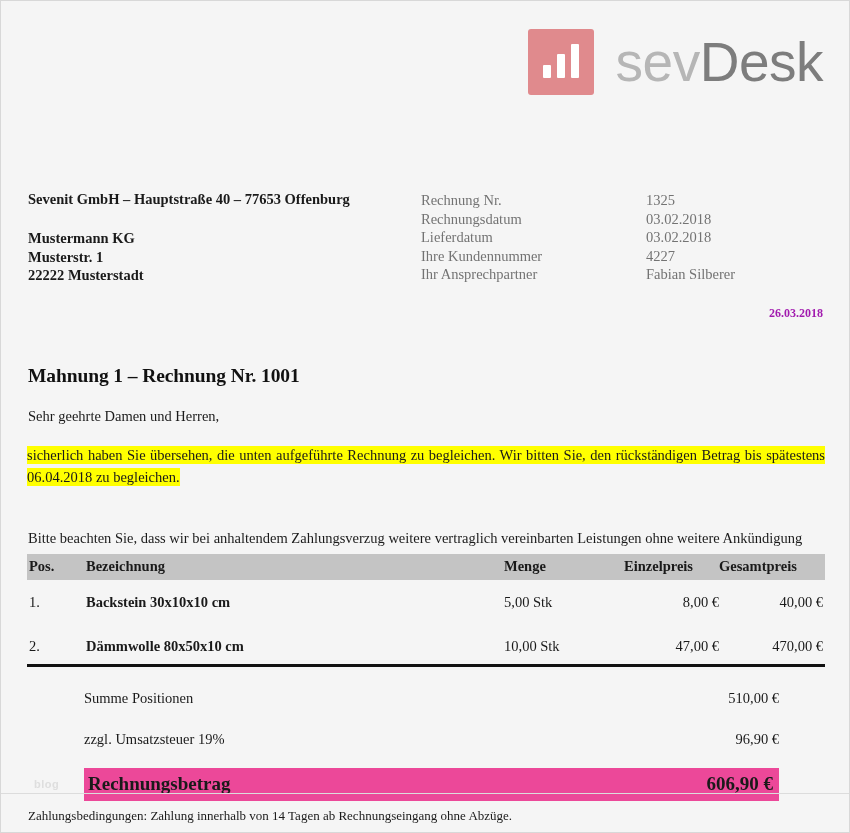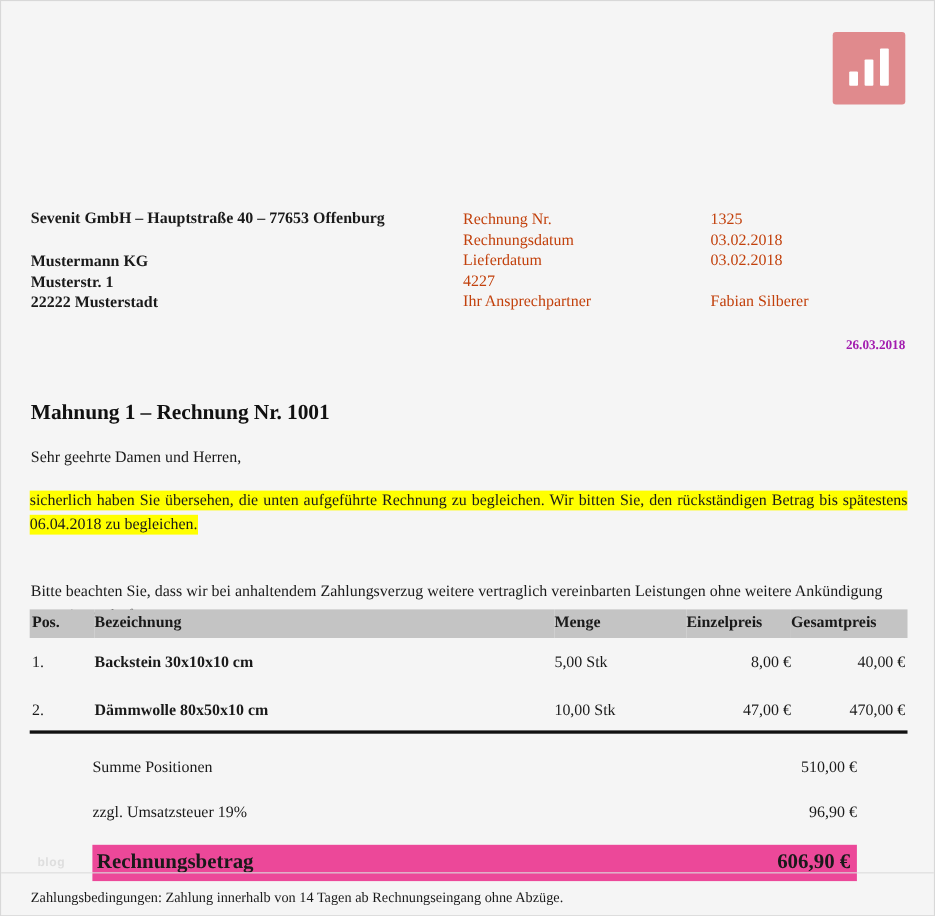--- a/index.html
+++ b/index.html
@@ -87,21 +87,21 @@
     font-weight: bold;
     color: #1a1a1a;
     line-height: 18.5px;
   }
 
   .meta {
     position: absolute;
     left: 420px;
     top: 190px;
     font-size: 14.5px;
-    color: #c2410c;
+    color: #737373;
     line-height: 18.5px;
   }
   .meta-row { display: flex; }
   .meta-label { width: 225px; }
   .meta-value { white-space: nowrap; }
 
   .letter-date {
     position: absolute;
     right: 26px;
     top: 305px;
@@ -253,20 +253,21 @@
 <body>
 
 <div class="page">
 
   <div class="logo-block">
     <div class="logo-mark">
       <div class="bar b1"></div>
       <div class="bar b2"></div>
       <div class="bar b3"></div>
     </div>
+    <div class="wordmark"><span class="w-light">sev</span><span class="w-dark">Desk</span></div>
   </div>
 
   <div class="sender">Sevenit GmbH – Hauptstraße 40 – 77653 Offenburg</div>
 
   <div class="recipient">
     <div>Mustermann KG</div>
     <div>Musterstr. 1</div>
     <div>22222 Musterstadt</div>
   </div>
 
@@ -277,20 +278,21 @@
     </div>
     <div class="meta-row">
       <span class="meta-label">Rechnungsdatum</span>
       <span class="meta-value">03.02.2018</span>
     </div>
     <div class="meta-row">
       <span class="meta-label">Lieferdatum</span>
       <span class="meta-value">03.02.2018</span>
     </div>
     <div class="meta-row">
+      <span class="meta-label">Ihre Kundennummer</span>
       <span class="meta-value">4227</span>
     </div>
     <div class="meta-row">
       <span class="meta-label">Ihr Ansprechpartner</span>
       <span class="meta-value">Fabian Silberer</span>
     </div>
   </div>
 
   <div class="letter-date">26.03.2018</div>
 

